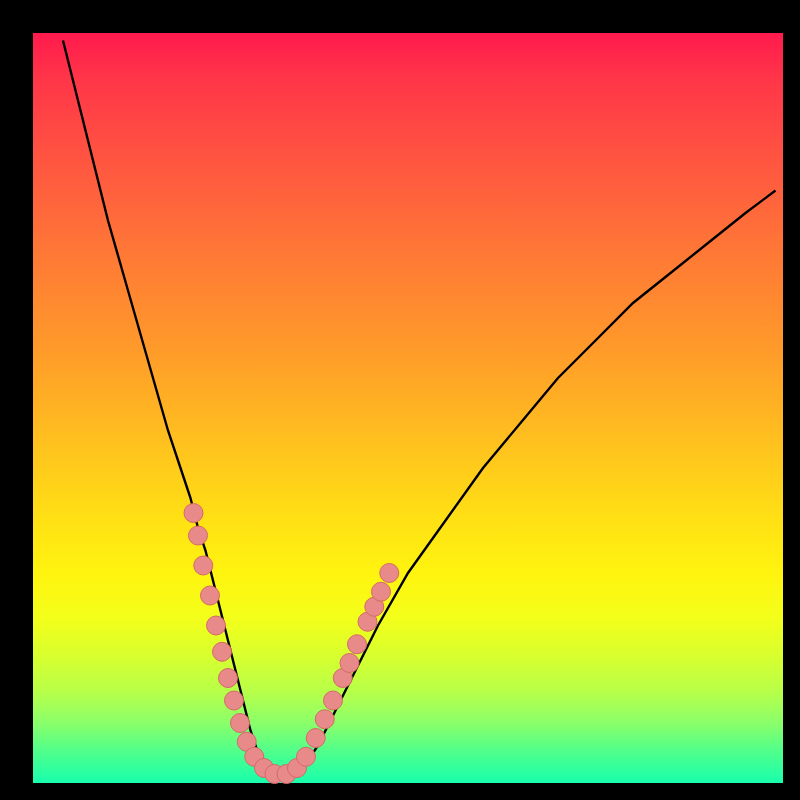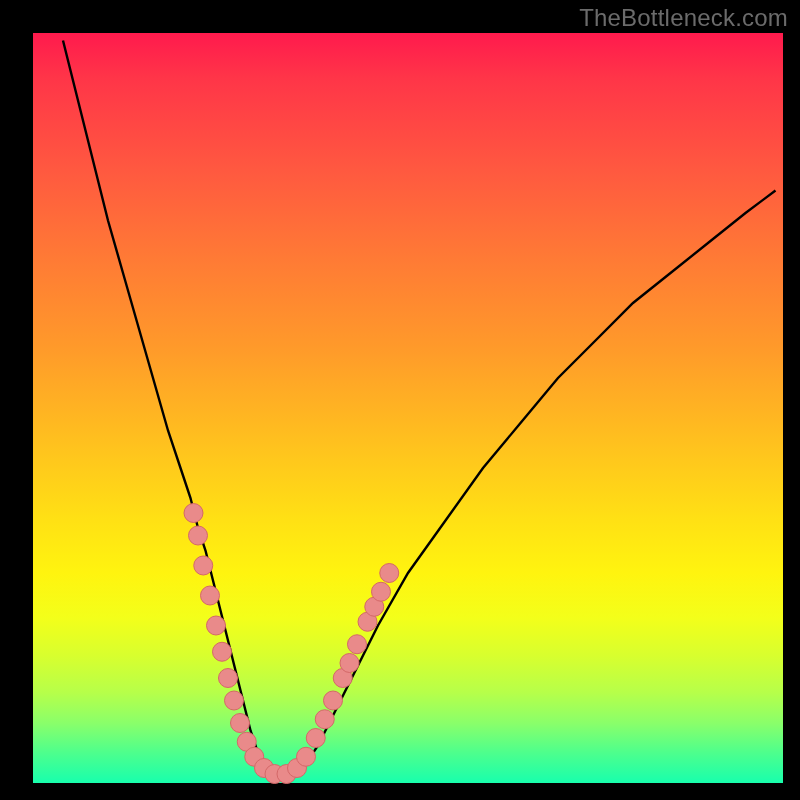--- a/index.html
+++ b/index.html
@@ -92,14 +92,13 @@
           <circle cx="309.75" cy="645.00" r="9.5" fill="#e98a8a" stroke="#d46868" stroke-width="1"></circle>
           <circle cx="316.50" cy="630.00" r="9.5" fill="#e98a8a" stroke="#d46868" stroke-width="1"></circle>
           <circle cx="324.00" cy="611.25" r="9.5" fill="#e98a8a" stroke="#d46868" stroke-width="1"></circle>
           <circle cx="334.50" cy="588.75" r="9.5" fill="#e98a8a" stroke="#d46868" stroke-width="1"></circle>
           <circle cx="341.25" cy="573.75" r="9.5" fill="#e98a8a" stroke="#d46868" stroke-width="1"></circle>
           <circle cx="348.00" cy="558.75" r="9.5" fill="#e98a8a" stroke="#d46868" stroke-width="1"></circle>
           <circle cx="356.25" cy="540.00" r="9.5" fill="#e98a8a" stroke="#d46868" stroke-width="1"></circle>
         </g>
     </svg>
   </div>
-  <div class="watermark">TheBottleneck.com</div>
 </div>
 
 </body></html>

